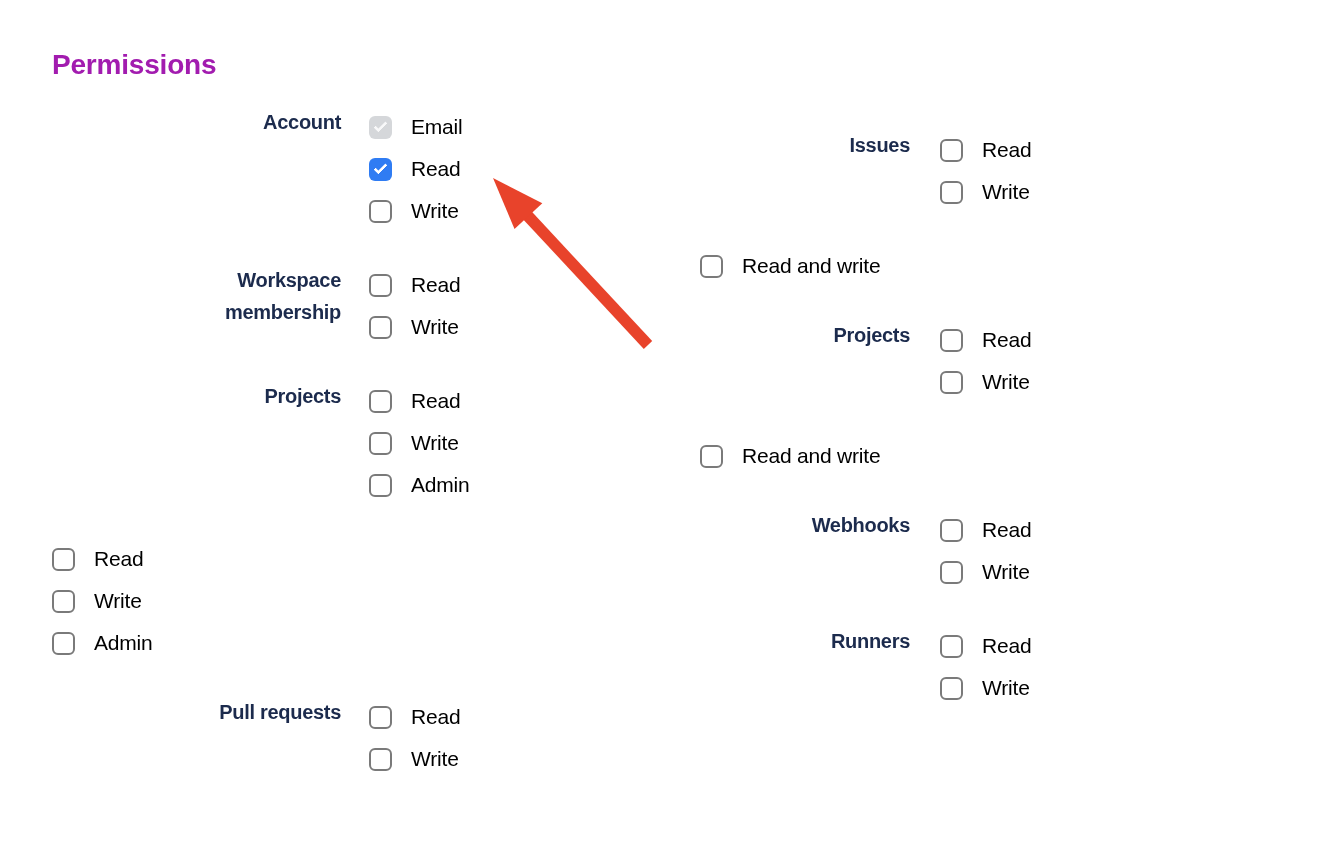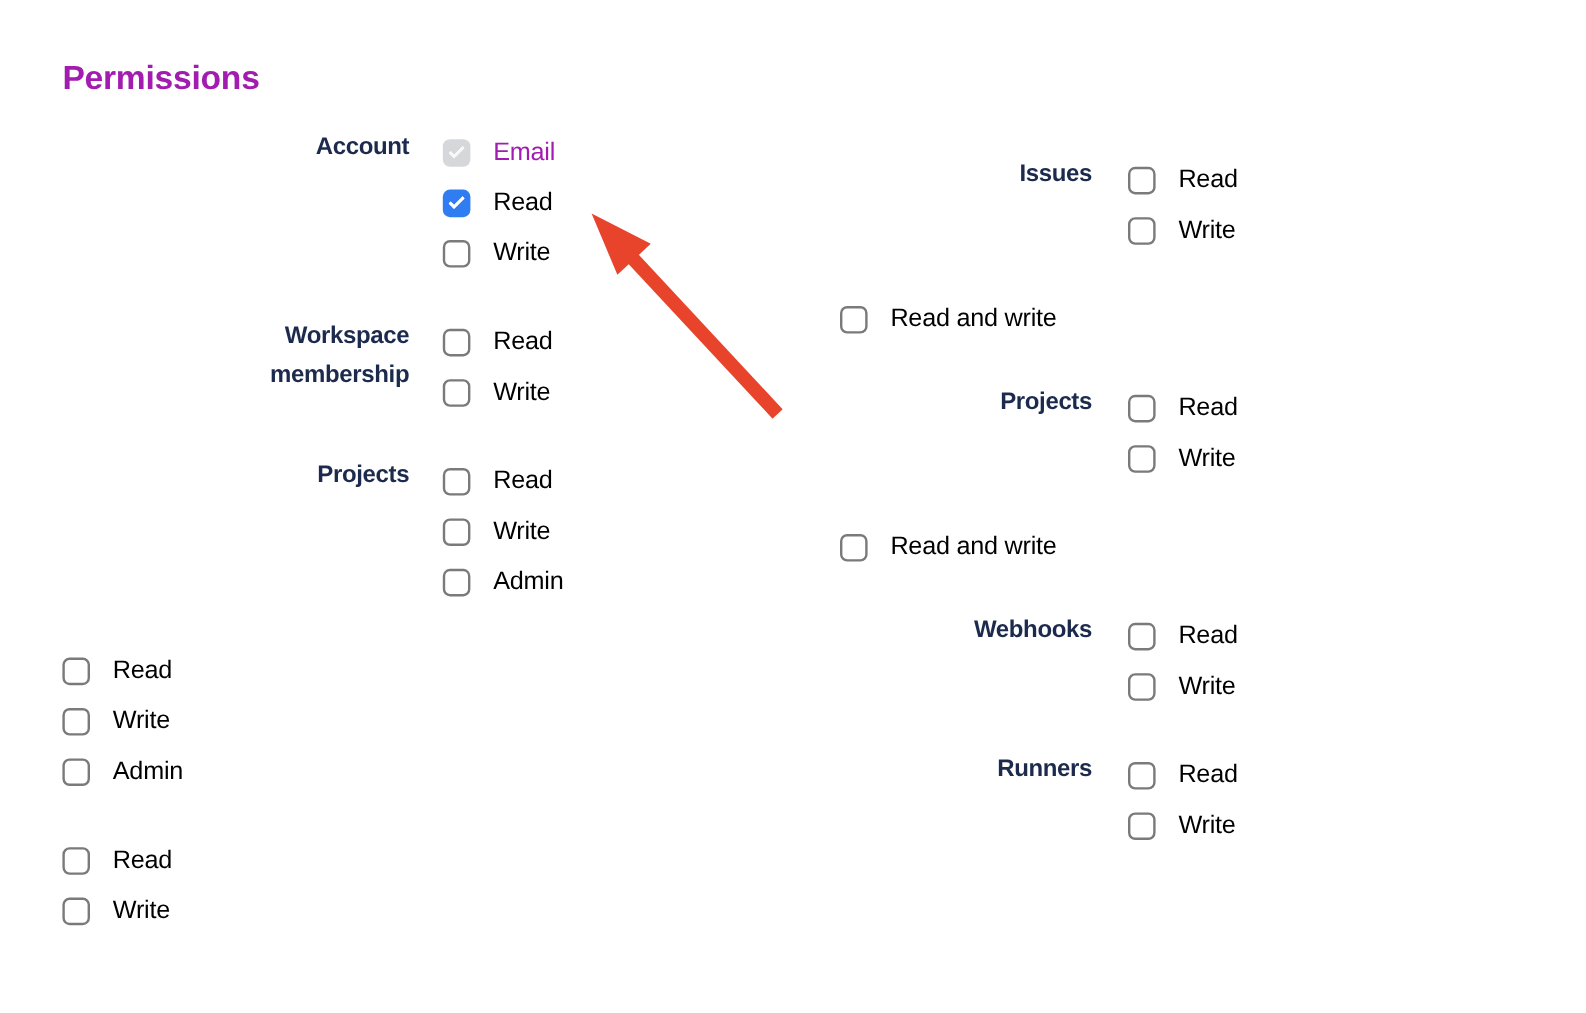--- a/index.html
+++ b/index.html
@@ -31,21 +31,21 @@
   .checkbox.checked-disabled { background:#d5d7da; }
 
   .check { display:none; }
   .checked .check, .checked-disabled .check {
     display:block; width:13px; height:7px; margin-top:-4px;
     border-left:3px solid #ffffff; border-bottom:3px solid #ffffff;
     transform:rotate(-45deg); border-radius:1px; }
   .checked-disabled .check { border-color:rgba(255,255,255,0.82); }
 
   .option-label { font-size:21px; color:#000000; letter-spacing:-0.2px; }
-  .option-row.checked-disabled .option-label { color:#a21caf;text-align:right; }
+  .option-row.checked-disabled .option-label { color:#000000;text-align:right; }
   .option-row.checked-disabled { cursor:default; }
 
   .arrow-overlay { position:absolute; left:0; top:0; width:1322px; height:844px;
     pointer-events:none; }
 </style>
 </head>
 <body>
 
 <div class="page">
 
@@ -120,20 +120,21 @@
             <span class="option-label">Write</span>
           </label>
           <label class="option-row">
             <span class="checkbox unchecked"></span>
             <span class="option-label">Admin</span>
           </label>
         </div>
       </div>
 
       <div class="perm-group">
+        <div class="group-label"><span>Pull requests</span></div>
         <div>
           <label class="option-row">
             <span class="checkbox unchecked"></span>
             <span class="option-label">Read</span>
           </label>
           <label class="option-row">
             <span class="checkbox unchecked"></span>
             <span class="option-label">Write</span>
           </label>
         </div>

